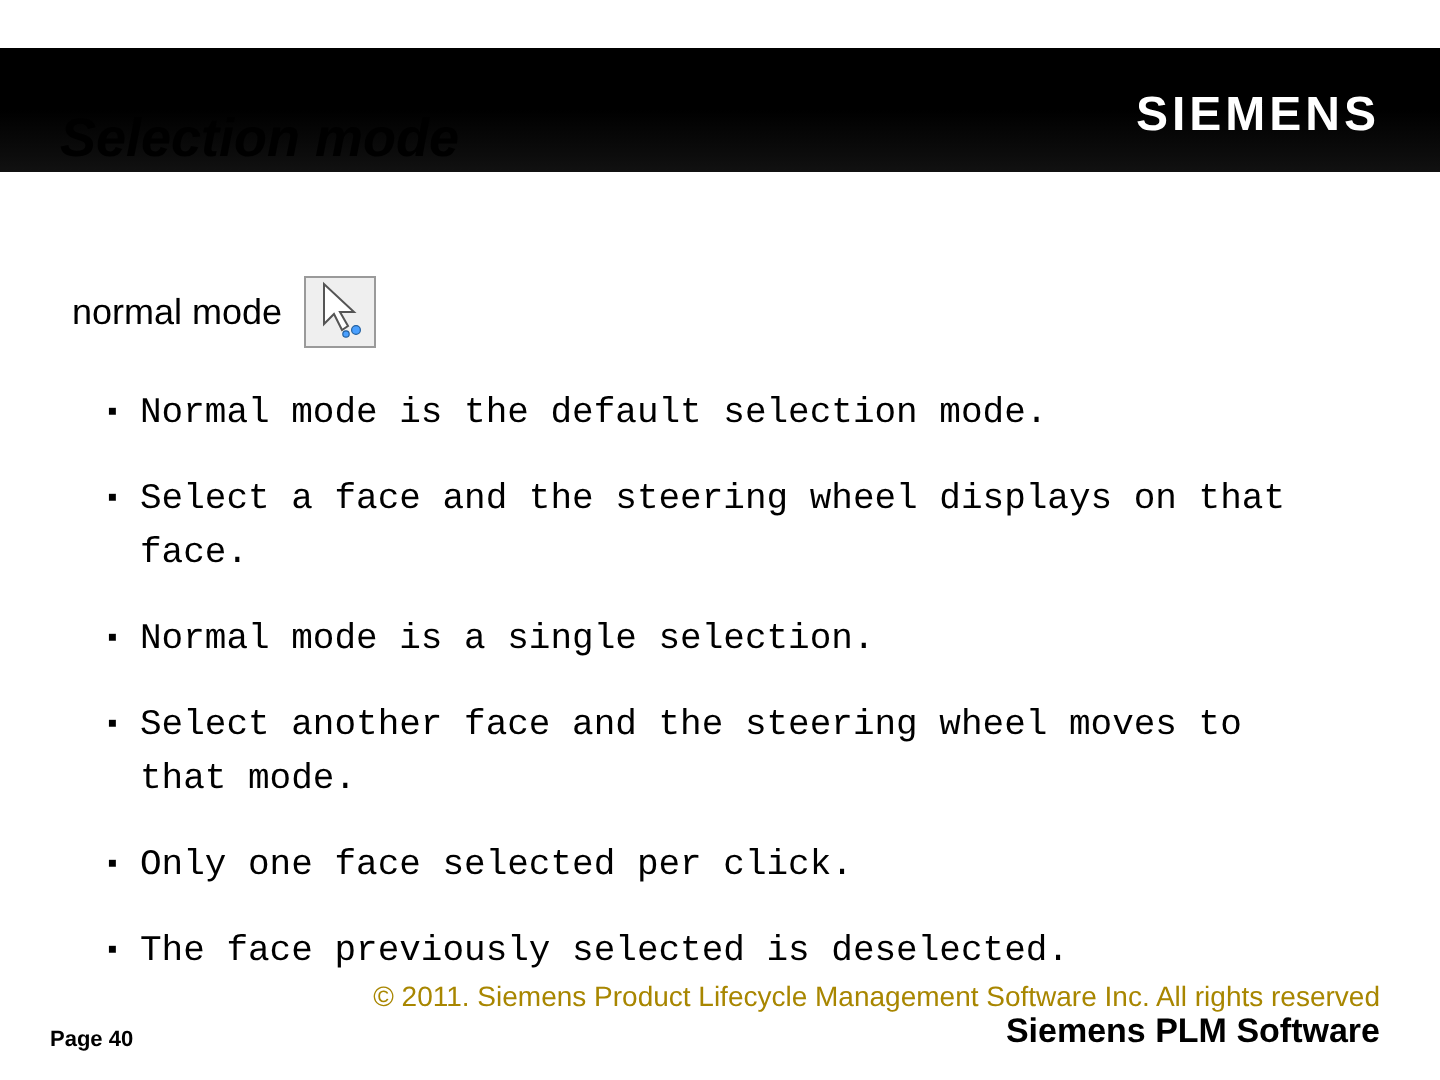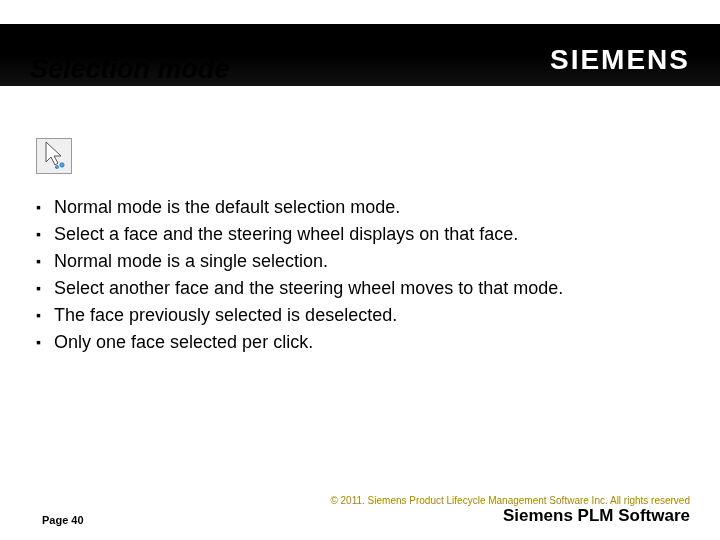--- a/index.html
+++ b/index.html
@@ -11,81 +11,82 @@
   .slide-title{
     position:absolute;left:30px;top:56px;
     font-size:27px;font-weight:bold;font-style:italic;color:#000;z-index:2;
     
     text-shadow:0 -1px 0 #fff;
   }
   
   .slide-title{top:54px;text-shadow:none;}
   .brand{
     position:absolute;right:30px;top:44px;z-index:3;
-    color:#fff;font-weight:900;font-size:28px;letter-spacing:2px;
+    color:#fff;font-weight:900;font-size:24px;letter-spacing:2px;
     font-family:Arial,Helvetica,sans-serif;
   }
   .body-area{
     position:absolute;left:36px;top:138px;right:36px;
   }
   .section-label{
     font-size:18px;display:inline-block;vertical-align:middle;margin-right:6px;
   }
   .cursor-icon{
     display:inline-block;vertical-align:middle;
     width:34px;height:34px;border:1px solid #9a9a9a;background:#efefef;
     position:relative;
   }
   .cursor-icon svg{position:absolute;left:6px;top:1px;}
   .bullet-list{
     margin:20px 0 0 0;padding:0;list-style:none;font-size:18px;line-height:1.5;
   }
-  .bullet-list li{position:relative;padding-left:18px;margin:0;}
+  .bullet-list li{position:relative;padding-left:18px;margin:16px;font-family:Liberation Mono, monospace;}
   .bullet-list li::before{
     content:"\25AA"; 
     position:absolute;left:0;top:0;color:#000;font-size:14px;line-height:1.9;
   }
   .footer{
     position:absolute;left:0;bottom:0;width:720px;height:56px;
   }
   .copyright{
-    position:absolute;right:30px;bottom:34px;font-size:10px;color:#a88600;
+    position:absolute;right:30px;bottom:34px;font-size:14px;color:#a88600;
   }
   .page-num{
-    position:absolute;left:42px;bottom:14px;font-size:11px;font-weight:bold;color:#000;
+    position:absolute;left:25px;bottom:14px;font-size:11px;font-weight:bold;color:#000;
   }
   .brand-footer{
     position:absolute;right:30px;bottom:14px;font-size:17px;font-weight:bold;color:#000;
   }
 </style>
 </head>
 <body>
 
 <div class="slide">
 
   <div class="header-band"></div>
   <div class="slide-title">Selection mode</div>
   <div class="brand">SIEMENS</div>
 
   <div class="body-area">
+    <span class="section-label">normal mode</span>
     <span class="cursor-icon">
       <svg width="26" height="30" viewBox="0 0 26 30">
         <polygon points="3,2 3,22 8,17 12,25 15,23 11,16 18,16" fill="#fff" stroke="#555" stroke-width="1"></polygon>
         <circle cx="19" cy="25" r="2.2" fill="#4aa0ff" stroke="#2360a0" stroke-width="0.6"></circle>
         <circle cx="14" cy="27" r="1.6" fill="#4aa0ff" stroke="#2360a0" stroke-width="0.6"></circle>
       </svg>
     </span>
 
     <ul class="bullet-list">
       <li>Normal mode is the default selection mode.</li>
       <li>Select a face and the steering wheel displays on that face.</li>
       <li>Normal mode is a single selection.</li>
       <li>Select another face and the steering wheel moves to that mode.</li>
+      <li>Only one face selected per click.</li>
       <li>The face previously selected is deselected.</li>
-      <li>Only one face selected per click.</li>
     </ul>
   </div>
 
   <div class="footer">
     <div class="copyright">© 2011. Siemens Product Lifecycle Management Software Inc. All rights reserved</div>
     <div class="page-num">Page 40</div>
     <div class="brand-footer">Siemens PLM Software</div>
   </div>
 
 </div>

